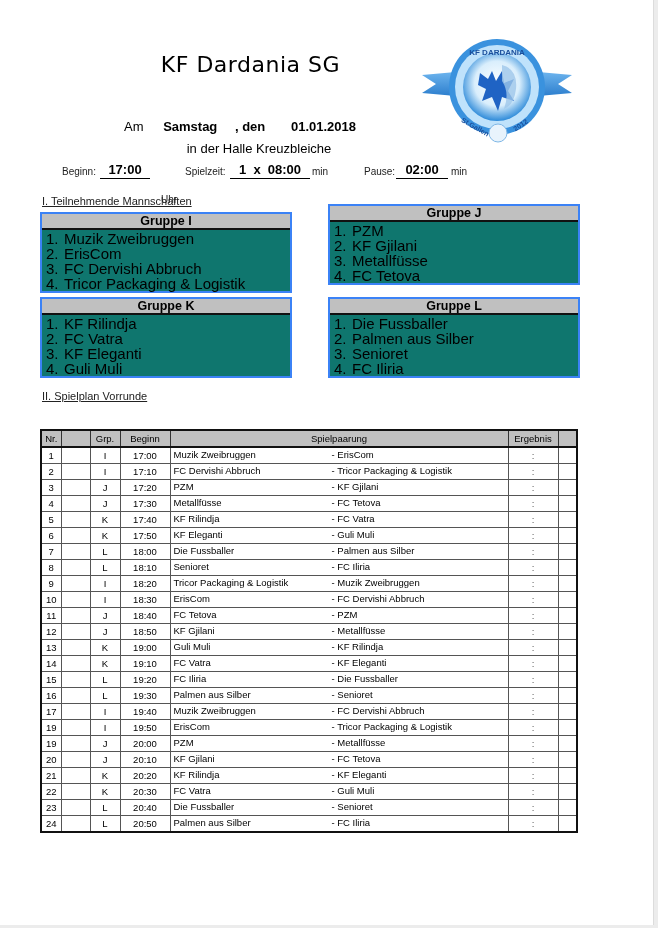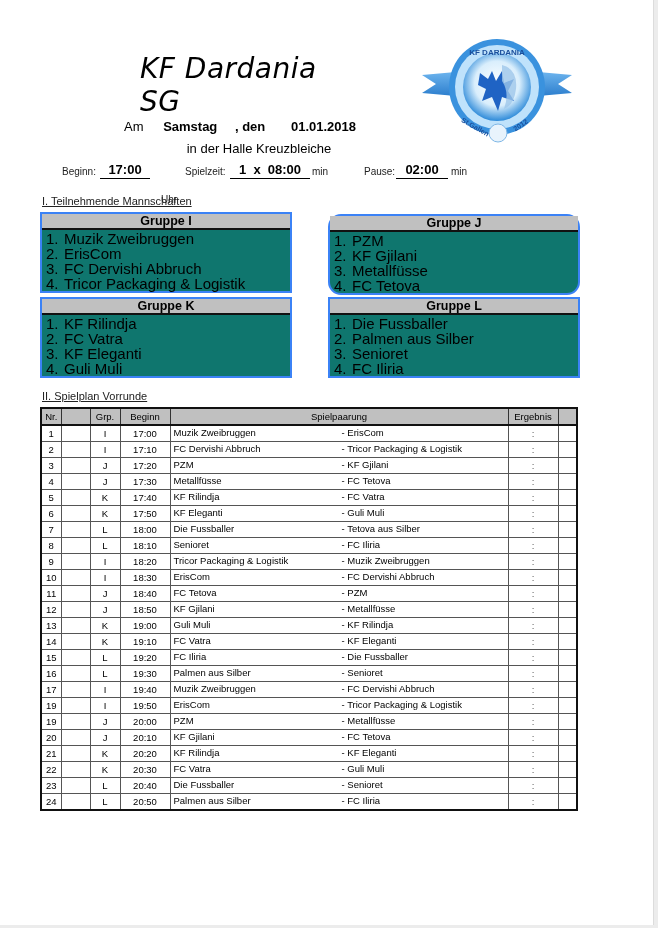--- a/index.html
+++ b/index.html
@@ -1,47 +1,47 @@
 <!DOCTYPE html>
 <html><head>
 <meta charset="utf-8">
 <style>
   html, body { margin:0; padding:0; background:#ffffff; }
   body { width:658px; height:928px; position:relative; overflow:hidden; font-family:"Liberation Sans", sans-serif; color:#000; }
   .page-edge { position:absolute; left:653px; top:0; width:5px; height:928px; background:#ececec; border-left:1px solid #dcdcdc; }
   .bottom-edge { position:absolute; left:0; top:925px; width:658px; height:3px; background:#ececec; }
 
-  .title { position:absolute; left:140px; top:52px; width:200px; text-align:left; font-family:"DejaVu Sans", sans-serif; font-size:28px; letter-spacing:0.5px;font-style:italic; }
+  .title { position:absolute; left:140px; top:52px; width:200px; text-align:right; font-family:"DejaVu Sans", sans-serif; font-size:22px; letter-spacing:0.5px; }
 
   .logo { position:absolute; left:422px; top:35px; width:150px; height:110px; }
 
   .date-line { position:absolute; left:100px; top:119px; width:280px; font-size:13px; text-align:center; }
   .date-line span { display:inline-block; }
   .date-line .bold { font-weight:bold; }
   .venue { position:absolute; left:100px; top:141px; width:318px; text-align:center; font-size:13px; }
 
   .params { position:absolute; top:162px; left:60px; width:520px; font-size:10px; height:16px; }
   .params .lbl { position:absolute; top:4px; color:#222; }
   .params .val { position:absolute; top:0; font-size:13px; font-weight:bold; text-align:center; border-bottom:1px solid #000; height:16px; line-height:16px; }
 
   .section-head { position:absolute; font-size:11px; text-decoration:underline; color:#222; }
 
   .group { position:absolute; width:248px; border:2px solid #3b82f6; background:#0f766e; }
   .group .gh { background:#c0c0c0; border-bottom:2px solid #111; height:14px; line-height:14px; text-align:center; font-weight:bold; font-size:12.5px; }
   .group .gl { padding:1px 0 0 4px; }
   .group .gi { font-size:15px; height:15px; line-height:15px; white-space:nowrap; }
   .group .gi .n { display:inline-block; width:18px; }
 
-  table.sched { position:absolute; left:40px; top:407px; border-collapse:collapse; border:2px solid #111; font-size:9.5px; }
+  table.sched { position:absolute; left:40px; top:429px; border-collapse:collapse; border:2px solid #111; font-size:9.5px; }
   table.sched th { background:#c0c0c0; height:15px; font-weight:normal; border:1px solid #333; border-bottom:2px solid #111; padding:0; font-size:9.5px; }
   table.sched td { height:15px; border:1px solid #555; padding:0; }
   td.c { text-align:center; }
   .pair { position:relative; }
   .pair .home { position:absolute; left:3px; top:1px; white-space:nowrap; }
-  .pair .away { position:absolute; left:161px; top:1px; white-space:nowrap;margin-left:10px; }
+  .pair .away { position:absolute; left:161px; top:1px; white-space:nowrap; }
   .res { color:#555; }
 </style>
 </head>
 <body>
 
 <div class="page-edge"></div>
 <div class="bottom-edge"></div>
 
 <div class="title">KF Dardania SG</div>
 
@@ -95,21 +95,21 @@
 <div class="group" style="left:40px;top:212px;">
   <div class="gh">Gruppe I</div>
   <div class="gl">
     <div class="gi"><span class="n">1.</span><span>Muzik Zweibruggen</span></div>
     <div class="gi"><span class="n">2.</span><span>ErisCom</span></div>
     <div class="gi"><span class="n">3.</span><span>FC Dervishi Abbruch</span></div>
     <div class="gi"><span class="n">4.</span><span>Tricor Packaging &amp; Logistik</span></div>
   </div>
 </div>
 
-<div class="group" style="left:328px;top:214px;border-radius:13px;">
+<div class="group" style="left:328px;top:204px;">
   <div class="gh">Gruppe J</div>
   <div class="gl">
     <div class="gi"><span class="n">1.</span><span>PZM</span></div>
     <div class="gi"><span class="n">2.</span><span>KF Gjilani</span></div>
     <div class="gi"><span class="n">3.</span><span>Metallfüsse</span></div>
     <div class="gi"><span class="n">4.</span><span>FC Tetova</span></div>
   </div>
 </div>
 
 <div class="group" style="left:40px;top:297px;">
@@ -228,21 +228,21 @@
     <td class="c res">:</td>
     <td></td>
   </tr>
       <tr>
     <td class="c">7</td>
     <td></td>
     <td class="c">L</td>
     <td class="c">18:00</td>
     <td class="pair">
           <span class="home">Die Fussballer</span>
-          <span class="away">- Tetova aus Silber</span>
+          <span class="away">- Palmen aus Silber</span>
         </td>
     <td class="c res">:</td>
     <td></td>
   </tr>
       <tr>
     <td class="c">8</td>
     <td></td>
     <td class="c">L</td>
     <td class="c">18:10</td>
     <td class="pair">

